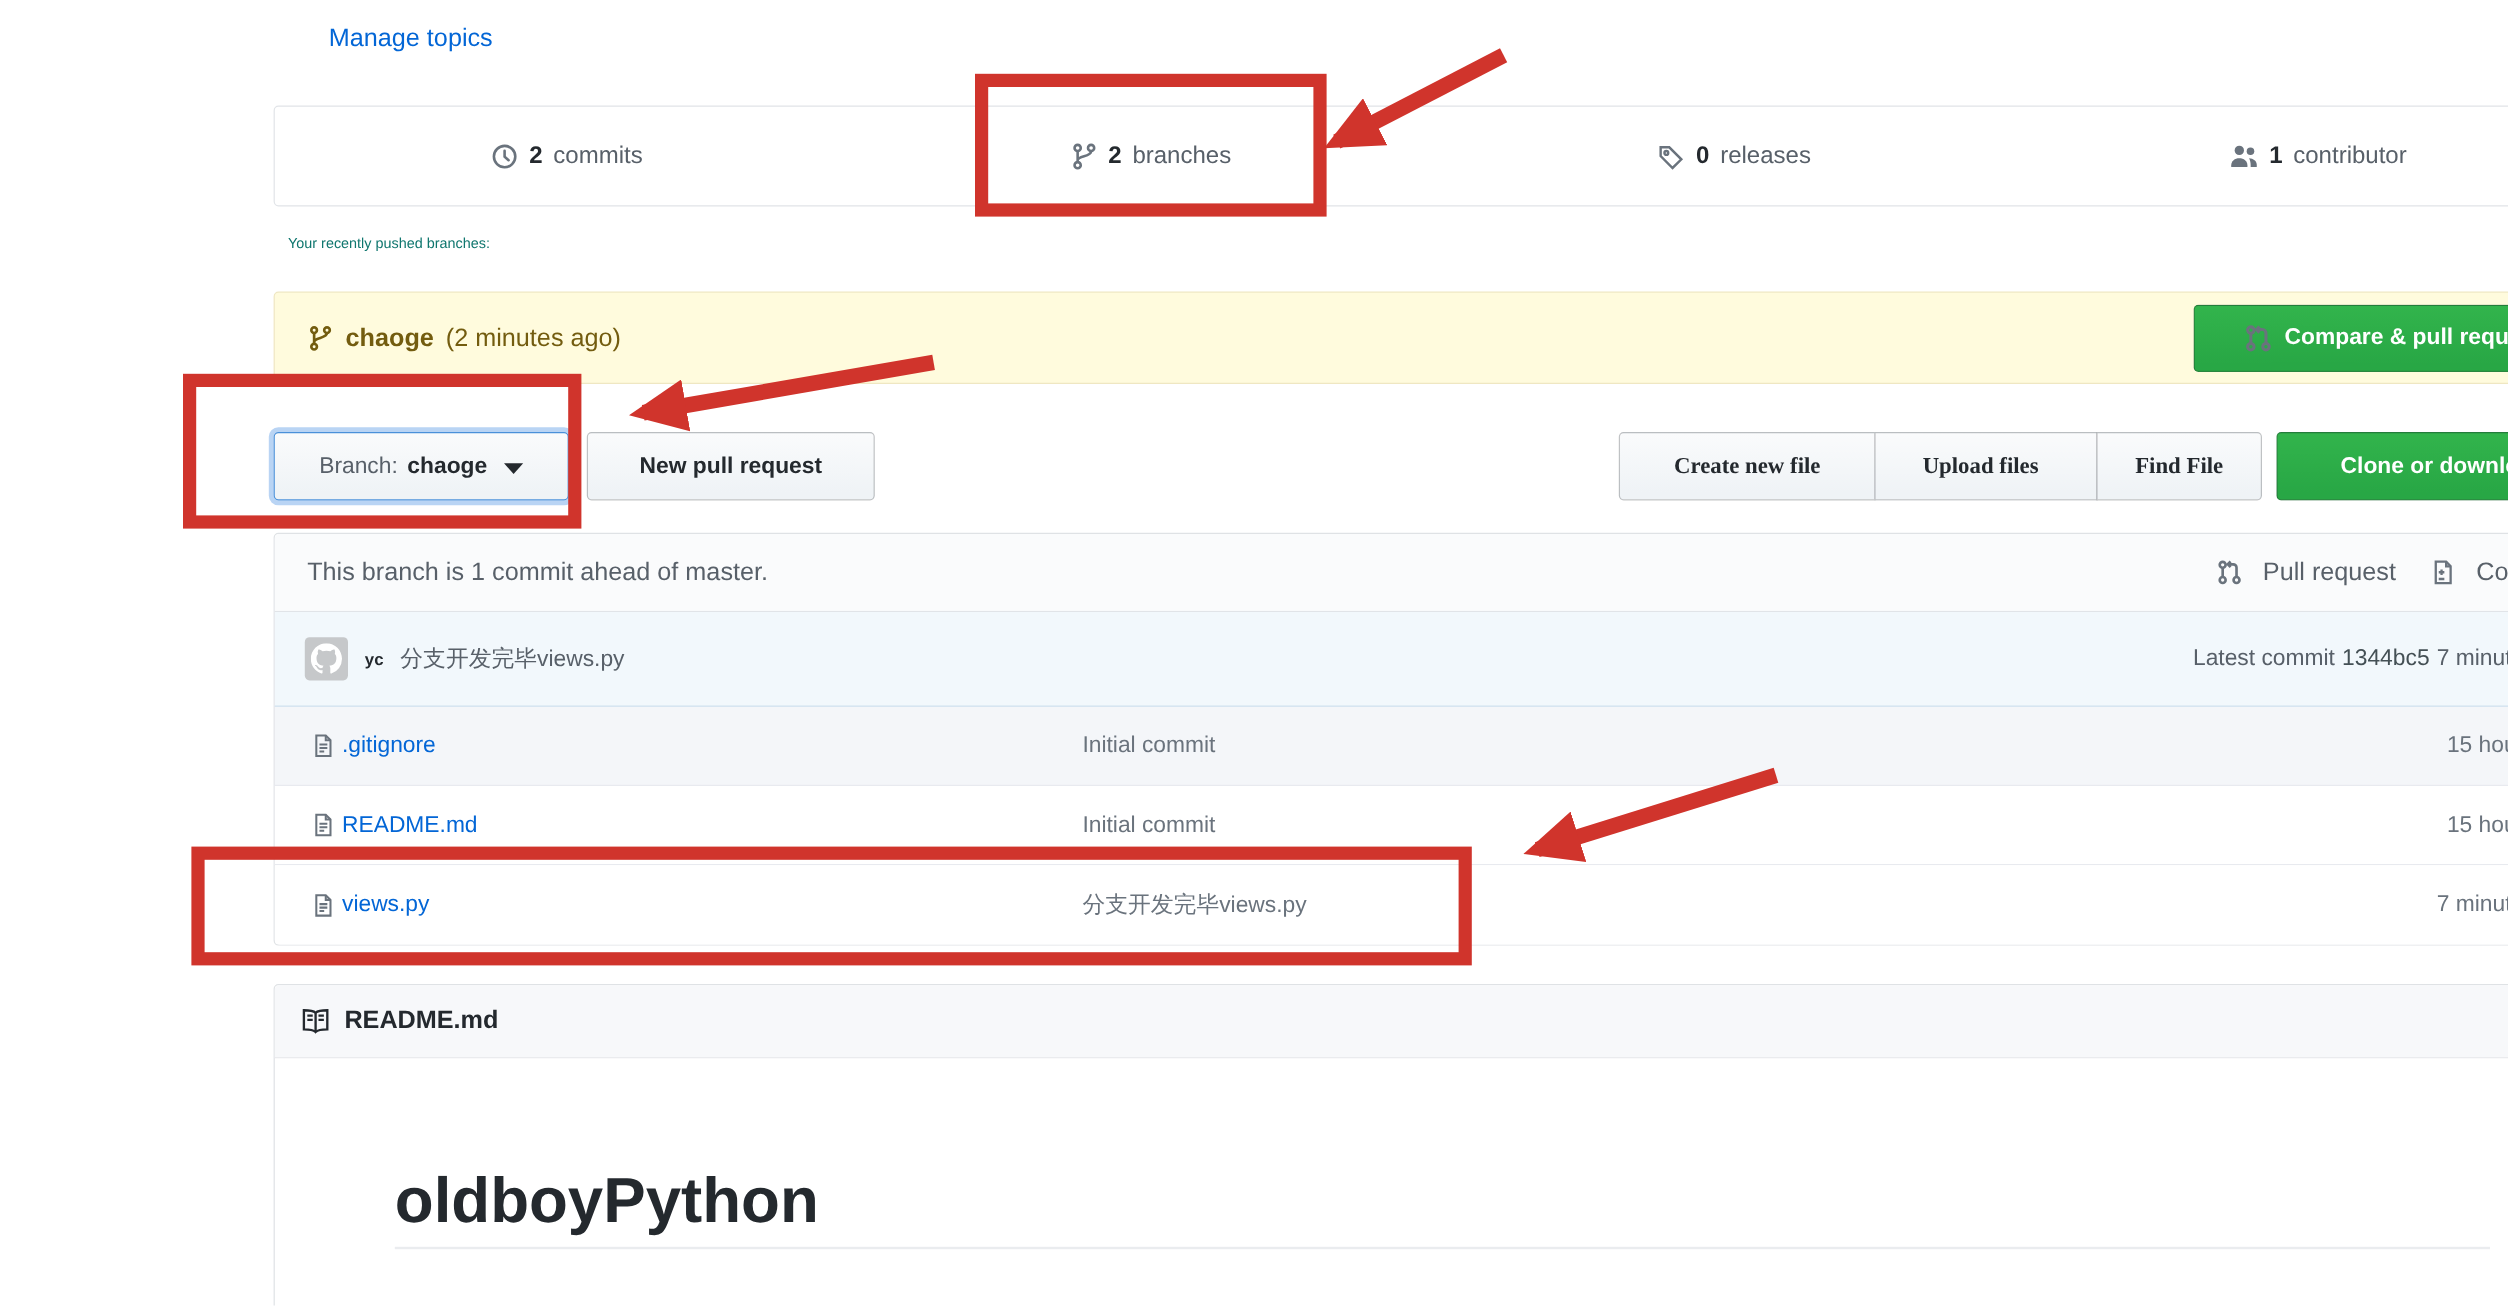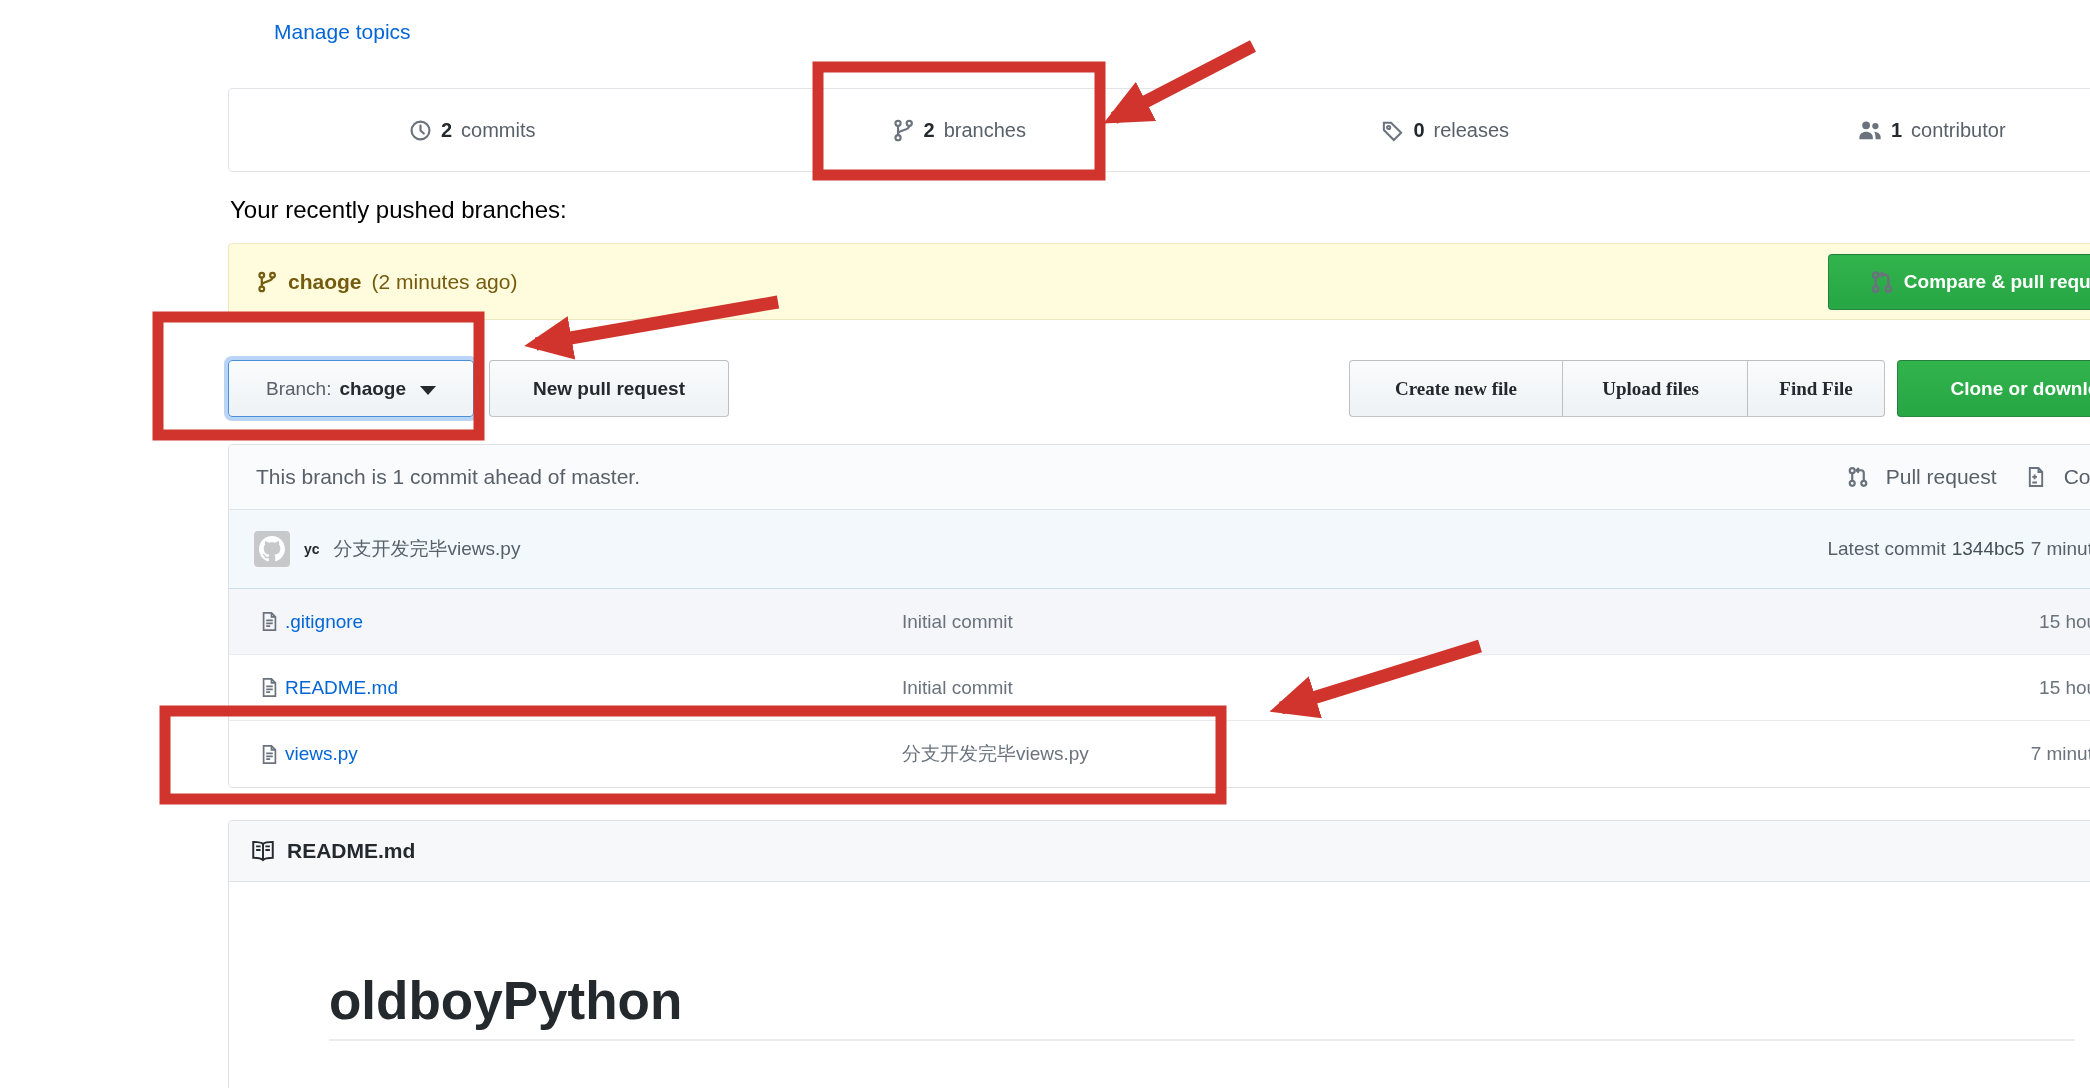--- a/index.html
+++ b/index.html
@@ -28,22 +28,22 @@
   .summary .cell {
     flex: 1; display: flex; align-items: center; justify-content: center;
     gap: 9px; font-size: 20px; color: #586069; cursor: pointer;
   }
   .summary .cell b { color: #24292e; font-weight: 700; }
   .icon { display: inline-flex; align-items: center; justify-content: center; color: #6a737d; }
   .icon svg { display: block; }
 
   
   .recent-label {
-    position: absolute; left: 230px; top: 196px;
-    font-size: 24px; color: #000000;
+    position: absolute; left: 240px; top: 196px;
+    font-size: 12px; color: #0f766e;
   }
   .push-banner {
     position: absolute; left: 228px; top: 243px; width: 1948px; height: 77px;
     background: #fffbdd; border: 1px solid #efe7c2; border-radius: 4px;
   }
   .push-banner .branch-info {
     position: absolute; left: 27px; top: 0; height: 100%;
     display: flex; align-items: center; gap: 10px;
     font-size: 21px; color: #735c0f;
   }

